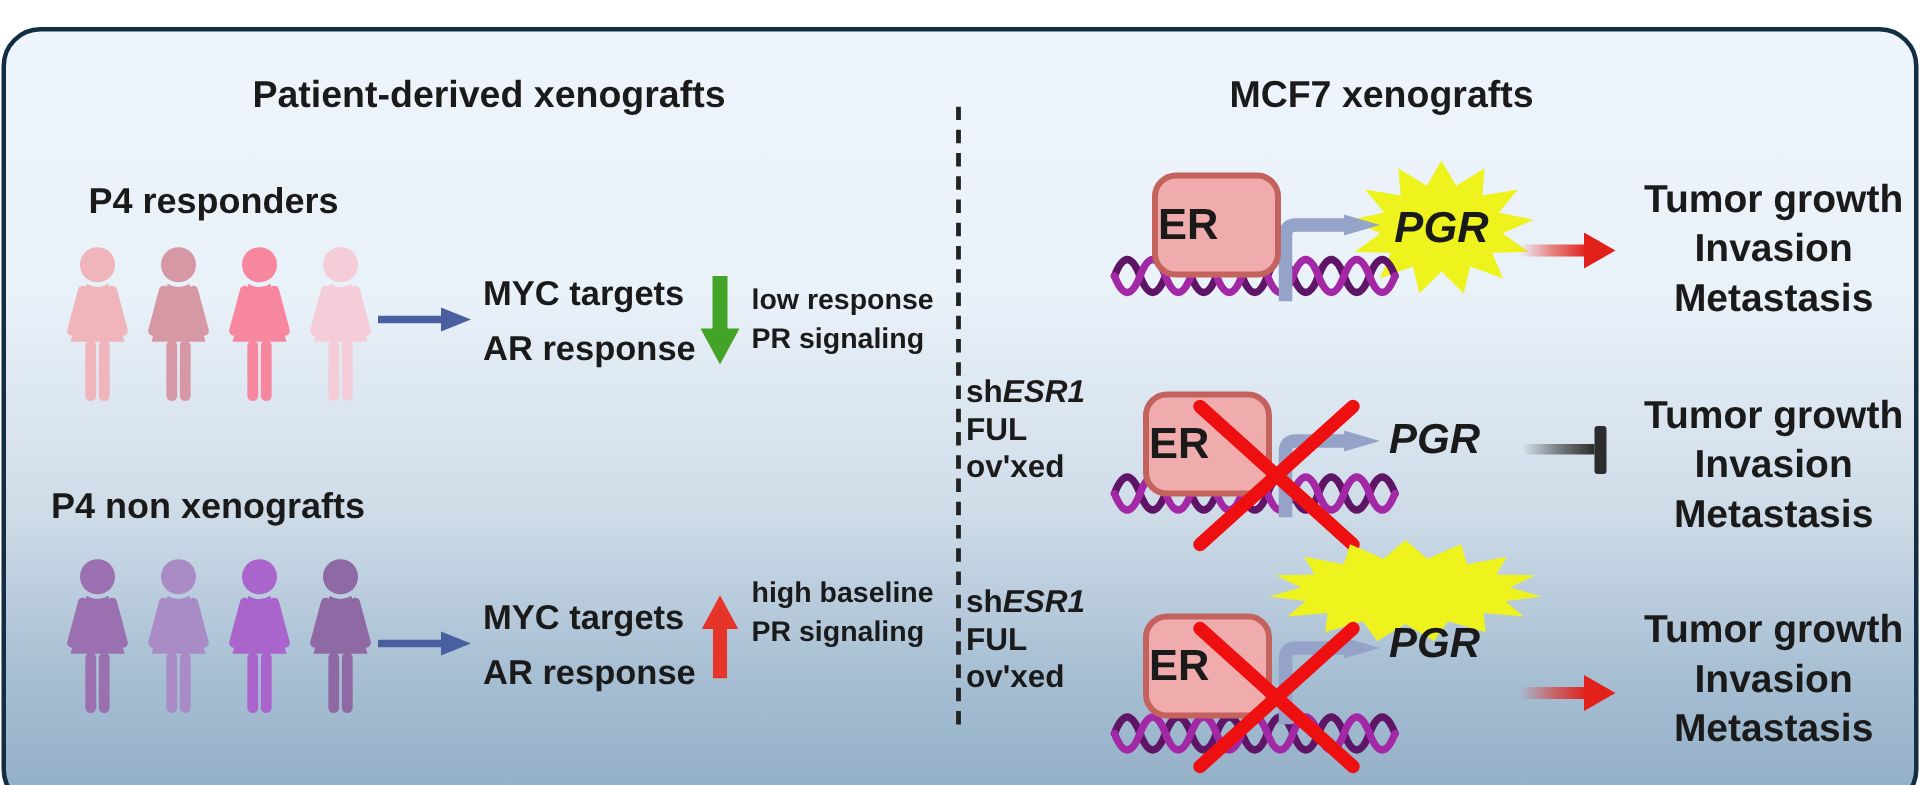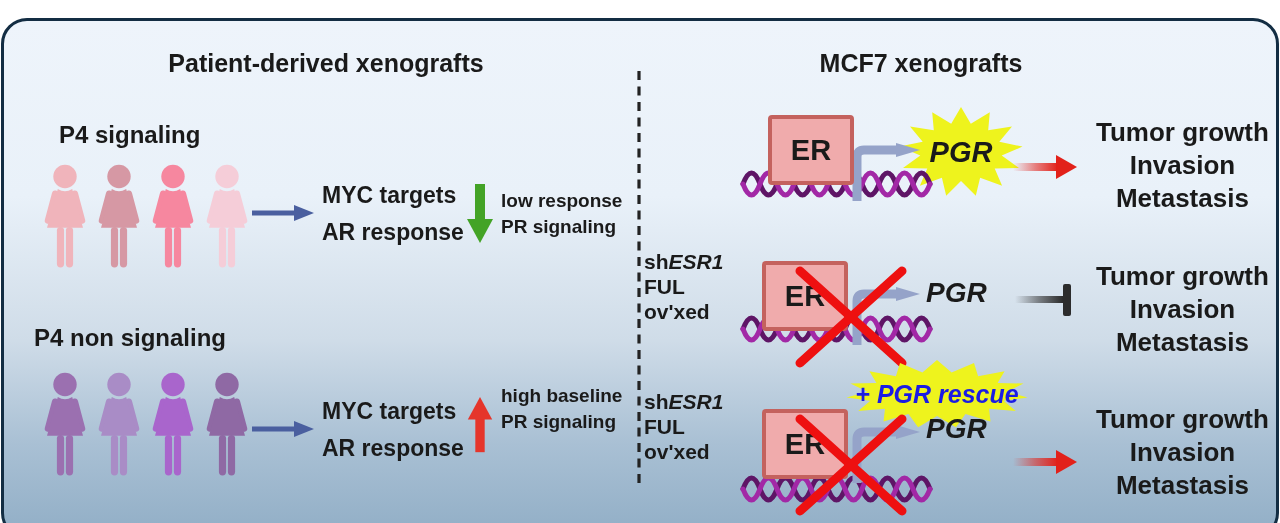--- a/index.html
+++ b/index.html
@@ -6,22 +6,22 @@
   .stage{position:relative;width:1280px;height:523px;font-family:"Liberation Sans",sans-serif;font-weight:700;color:#1a1a1a;overflow:hidden;margin-top:17px;}
   .card{position:absolute;inset:1px;border:3px solid #132d43;border-radius:26px;
         background:linear-gradient(180deg,#eef4fb 0%,#e9f1f9 34%,#cfdce8 62%,#a9c0d4 82%,#91aec6 100%);}
   .abs{position:absolute;}
   .t-title{font-size:25px;text-align:center;}
   .t-heading{font-size:24px;}
   .t-gene{font-size:23px;line-height:37px;}
   .t-note{font-size:19px;line-height:26px;}
   .t-cond{font-size:21px;line-height:25px;text-align:left;}
   .t-out{font-size:26px;line-height:33px;text-align:center;}
-  .er-box{width:86px;height:70px;background:#f0abac;border:4px solid #c4625e;border-radius:4px;
-          display:flex;align-items:center;justify-content:center;font-size:29px;box-sizing:border-box;}
+  .er-box{width:86px;height:70px;background:#f0abac;border:4px solid #c4625e;border-radius:16px;
+          display:flex;align-items:center;justify-content:flex-start;font-size:29px;box-sizing:border-box;}
   .person{width:54px;height:108px;}
   .persons-row{display:flex;gap:0;}
   .burst-label{position:absolute;inset:0;display:flex;align-items:center;justify-content:center;
                font-style:italic;font-weight:700;}
   .pgr-plain{font-size:28px;font-style:italic;}
   i{font-style:italic;}
 </style>
 </head>
 <body>
 
@@ -46,21 +46,21 @@
       <rect x="31" y="70" width="8" height="45" rx="4" fill="currentColor"></rect>
     </symbol>
   </defs>
 </svg>
 
 <div class="stage">
   <div class="card">
 
     <div class="abs t-title" style="left:62px;top:28px;width:520px;">Patient-derived xenografts</div>
 
-    <div class="abs t-heading" style="left:55px;top:100px;">P4 signaling</div>
+    <div class="abs t-heading" style="left:55px;top:100px;">P4 responders</div>
 
     <div class="abs persons-row" style="left:34px;top:142px;">
       <svg class="person" viewBox="0 0 60 118" style="color: rgb(240, 180, 187);">
           <use href="#person-f"></use>
         </svg>
       <svg class="person" viewBox="0 0 60 118" style="color: rgb(214, 152, 164);">
           <use href="#person-f"></use>
         </svg>
       <svg class="person" viewBox="0 0 60 118" style="color: rgb(246, 135, 159);">
           <use href="#person-f"></use>
@@ -83,21 +83,21 @@
     <svg class="abs" style="left: 462px; top: 160px; color: rgb(67, 163, 38);" width="28" height="64" viewBox="0 0 28 64">
       <line x1="14" y1="3" x2="14" y2="40" stroke="currentColor" stroke-width="10"></line>
       <polygon points="1,38 27,38 14,62" fill="currentColor"></polygon>
     </svg>
 
     <div class="abs t-note" style="left:497px;top:167px;">
       <div>low response</div>
       <div>PR signaling</div>
     </div>
 
-    <div class="abs t-heading" style="left:30px;top:303px;">P4 non signaling</div>
+    <div class="abs t-heading" style="left:30px;top:303px;">P4 non xenografts</div>
 
     <div class="abs persons-row" style="left:34px;top:350px;">
       <svg class="person" viewBox="0 0 60 118" style="color: rgb(155, 112, 176);">
           <use href="#person-f"></use>
         </svg>
       <svg class="person" viewBox="0 0 60 118" style="color: rgb(169, 140, 198);">
           <use href="#person-f"></use>
         </svg>
       <svg class="person" viewBox="0 0 60 118" style="color: rgb(169, 101, 204);">
           <use href="#person-f"></use>
@@ -203,21 +203,20 @@
 
     <div class="abs t-cond" style="left:640px;top:368px;width:124px;">
       <div><span>sh</span><i>ESR1</i></div>
       <div>FUL</div>
       <div>ov'xed</div>
     </div>
 
     <svg class="abs" style="left: 840px; top: 338px; color: rgb(238, 243, 29);" width="186" height="70" viewBox="0 0 186 70">
       <polygon fill="currentColor" points="93.0,1.0 107.6,13.5 130.0,3.9 134.1,17.2 160.6,12.2 153.6,24.0 179.5,24.5 162.6,32.7 183.5,38.6 159.6,41.8 171.8,52.0 145.0,49.7 146.5,62.5 121.5,55.1 111.9,68.3 93.0,57.0 74.1,68.3 64.5,55.1 39.5,62.5 41.0,49.7 14.2,52.0 26.4,41.8 2.5,38.6 23.4,32.7 6.5,24.5 32.4,24.0 25.4,12.2 51.9,17.2 56.0,3.9 78.4,13.5"></polygon>
     </svg>
-    <div class="abs burst-label" style="left: 840px; top: 338px; width: 186px; height: 70px; font-size: 25px; color: rgb(27, 27, 228);">+ PGR rescue</div>
 
     <svg class="abs" style="left:736px;top:452px;" width="196" height="32" viewBox="0 0 196 32">
       <path d="M3,16 Q11.5,-6 20,16 T37,16 T54,16 T71,16 T88,16 T105,16 T122,16 T139,16 T156,16 T173,16 T190,16" fill="none" stroke="currentColor" stroke-width="5" stroke-linecap="round" style="color: rgb(94, 21, 102);"></path>
       <path d="M3,16 Q11.5,38 20,16 T37,16 T54,16 T71,16 T88,16 T105,16 T122,16 T139,16 T156,16 T173,16 T190,16" fill="none" stroke="currentColor" stroke-width="5" stroke-linecap="round" style="color: rgb(162, 40, 166);"></path>
     </svg>
 
     <svg class="abs" style="left: 846px; top: 404px; color: rgb(149, 163, 201);" width="76" height="58" viewBox="0 0 76 58">
       <path d="M7,58 L7,14 Q7,7 14,7 L48,7" fill="none" stroke="currentColor" stroke-width="9"></path>
       <polygon points="46,0 46,14 70,7" fill="currentColor"></polygon>
     </svg>

